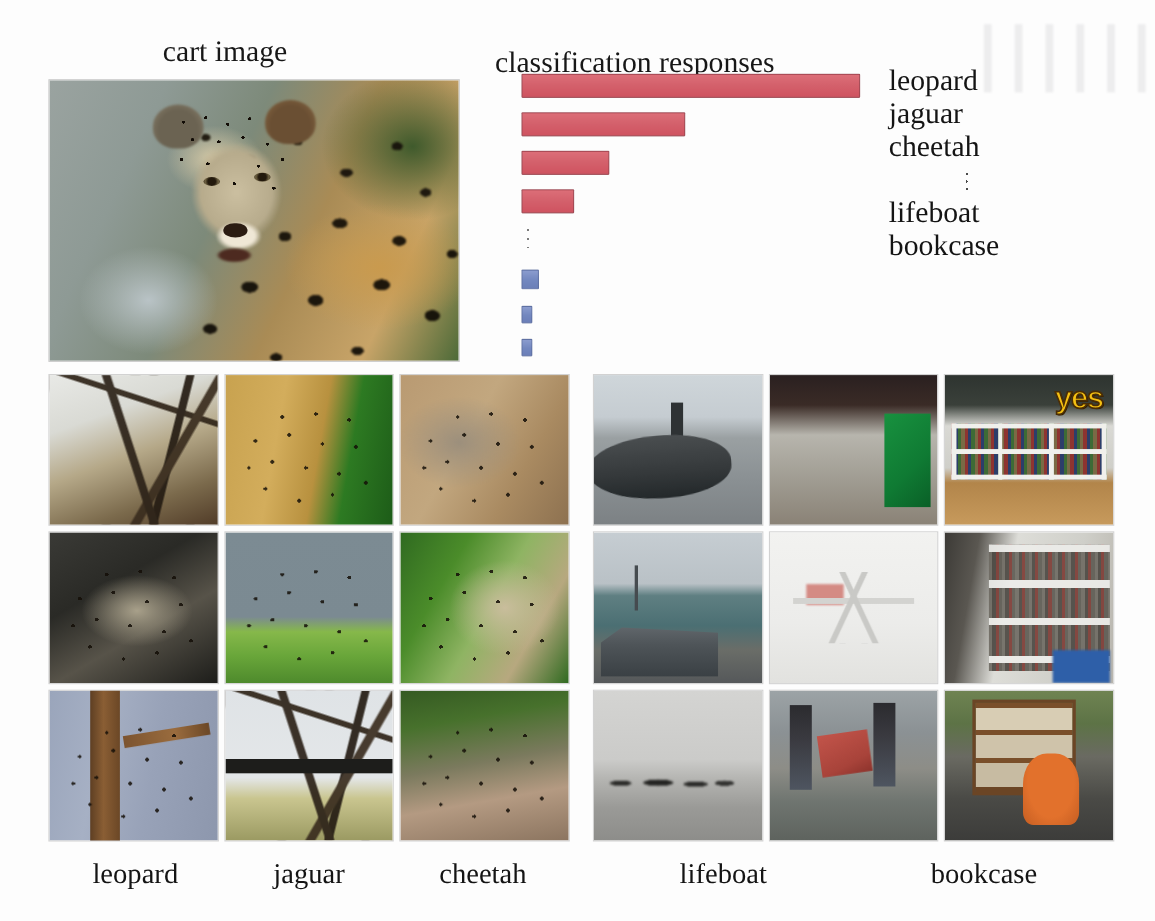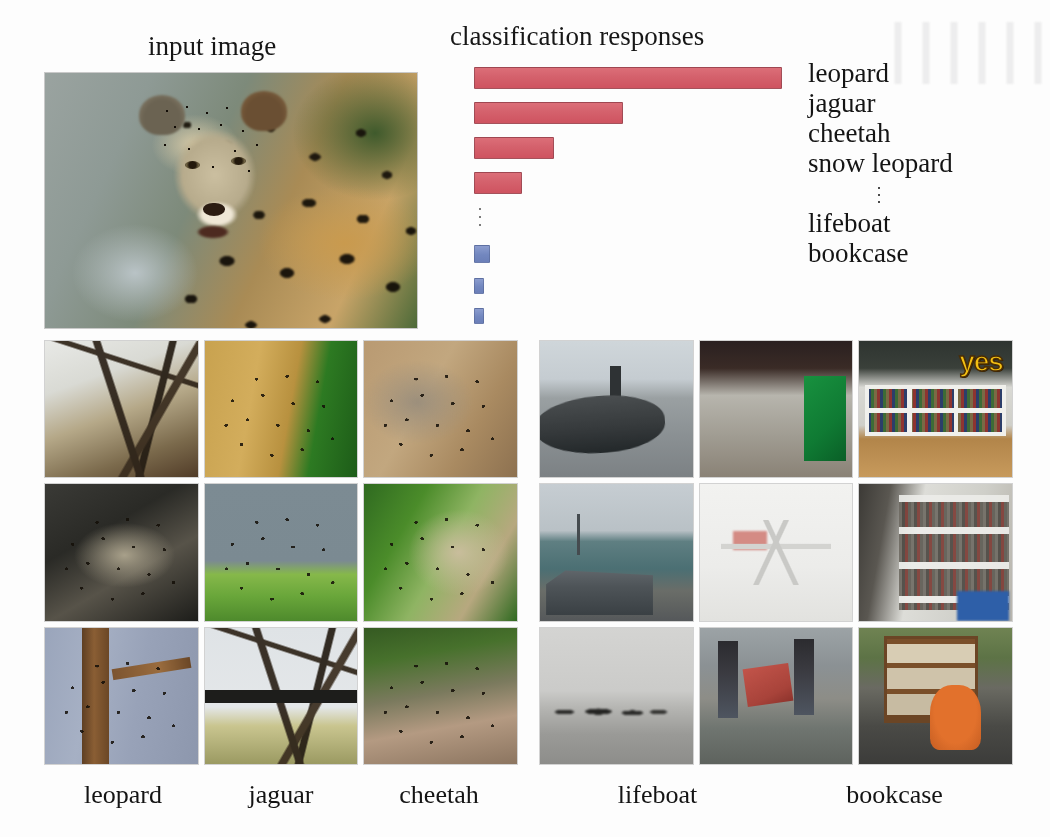--- a/index.html
+++ b/index.html
@@ -18,21 +18,21 @@
 
   
   .heading {
     position: absolute;
     font-size: 27px;
     line-height: 1;
     white-space: nowrap;
     color: #171717;
   }
   #title-input-image { left: 148px; top: 33px; }
-  #title-classification { left: 450px; top: 23px; }
+  #title-classification { left: 450px; top: 43px; }
 
   
   #watermark {
     position: absolute;
     left: 885px;
     top: 22px;
     width: 160px;
     height: 62px;
     opacity: 0.10;
     background:
@@ -439,21 +439,21 @@
       radial-gradient(3px 2.4px at 34% 28%, #140f08 0 60%, transparent 62%),
       radial-gradient(3px 2.4px at 54% 26%, #140f08 0 60%, transparent 62%),
       radial-gradient(3px 2.4px at 74% 30%, #140f08 0 60%, transparent 62%);
     filter: blur(.7px);
     opacity: .85;
   }
 </style>
 </head>
 <body>
 
-<div class="heading" id="title-input-image">input image</div>
+<div class="heading" id="title-input-image">cart image</div>
 
 <div class="heading" id="title-classification">classification responses</div>
 
 <div id="watermark"></div>
 
 <div id="input-image">
   <div class="photo leopard-main"></div>
   <div class="spots-main"></div>
   <div class="ear" id="ear-left"></div>
   <div class="ear" id="ear-right"></div>
@@ -474,21 +474,20 @@
     <div class="bar red" style="top: 107px; height: 22px; width: 48px;"></div>
     <div class="bar blue" style="top: 180px; height: 18px; width: 16px;"></div>
     <div class="bar blue" style="top: 213px; height: 16px; width: 10px;"></div>
     <div class="bar blue" style="top: 243px; height: 16px; width: 10px;"></div>
   </div>
 
 <div id="class-labels">
   <div class="class-label">leopard</div>
   <div class="class-label">jaguar</div>
   <div class="class-label">cheetah</div>
-  <div class="class-label">snow leopard</div>
   <div id="labels-ellipsis">
       <span class="dots"></span>
     </div>
   <div class="class-label">lifeboat</div>
   <div class="class-label">bookcase</div>
 </div>
 
 <div class="grid" id="grid-left">
     <div class="cell">
       <div class="inner t-leopard-tree"></div>

